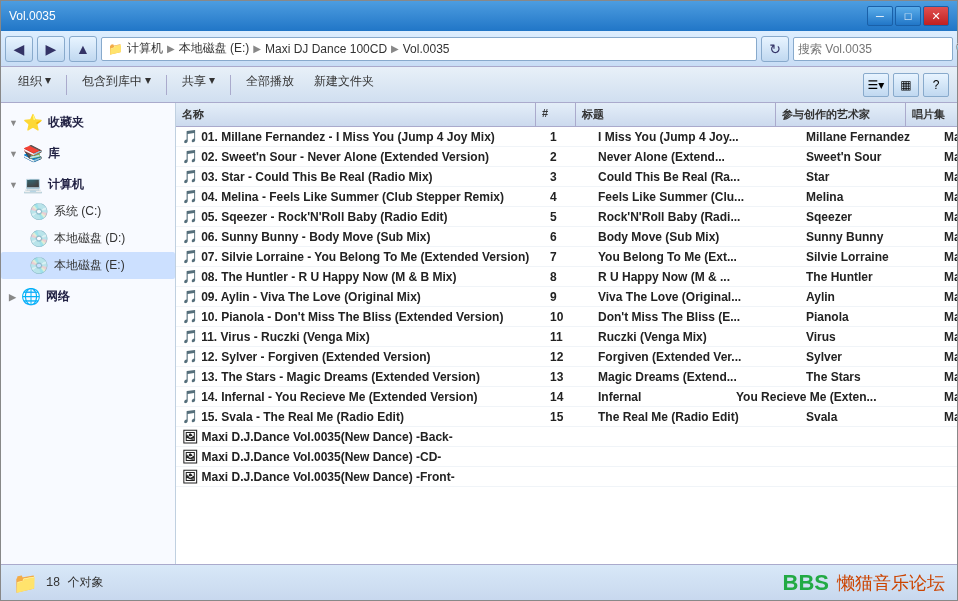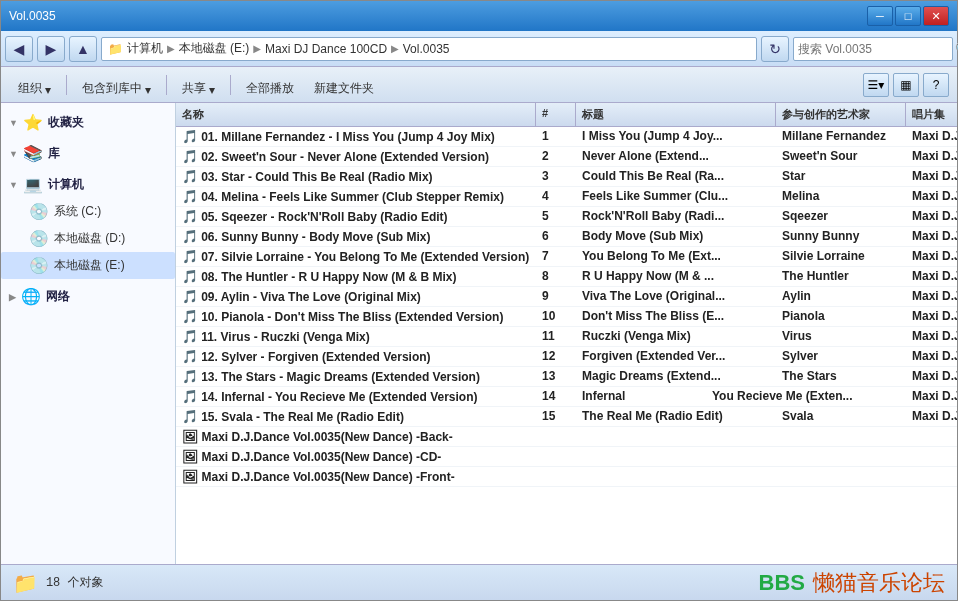--- a/index.html
+++ b/index.html
@@ -128,21 +128,21 @@
     .toolbar-btn {
       height: 26px;
       padding: 0 8px;
       background: transparent;
       border: 1px solid transparent;
       border-radius: 3px;
       cursor: pointer;
       font-size: 12px;
       color: #333;
       display: flex;
-      align-items: flex-end;
+      align-items: flex-start;
       gap: 3px;
     }
     .toolbar-sep { width: 1px; height: 20px; background: #aac; margin: 0 4px; }
     .toolbar-right { margin-left: auto; display: flex; gap: 4px; align-items: center; }
     .view-btn {
       width: 26px;
       height: 24px;
       background: linear-gradient(to bottom, #e8f4ff, #c0d8f0);
       border: 1px solid #88aacc;
       border-radius: 2px;
@@ -213,24 +213,25 @@
       overflow: hidden;
     }
     .col-name { width: 360px; flex-shrink: 0; }
     .col-num { width: 40px; flex-shrink: 0; }
     .col-title { width: 200px; flex-shrink: 0; }
     .col-artist { width: 130px; flex-shrink: 0; }
     .col-album { width: 150px; flex-shrink: 0; }
 
     .file-row {
       display: flex;
-      align-items: flex-start;
+      align-items: flex-end;
       border-bottom: 1px solid #f0f4f8;
       cursor: pointer;
       min-height: 20px;
+      gap: 8px;
     }
     .file-row.folder { }
     .file-cell {
       padding: 2px 6px;
       font-size: 12px;
       color: #222;
       white-space: nowrap;
       overflow: hidden;
       text-overflow: ellipsis;
     }
@@ -255,21 +256,21 @@
       align-items: center;
       gap: 8px;
     }
     .bbs-logo {
       font-size: 22px;
       font-weight: bold;
       color: #22aa44;
       font-family: Arial, sans-serif;
     }
     .bbs-text {
-      font-size: 22px;
+      font-size: 18px;
       color: #cc4400;
       font-family: Liberation Mono, monospace;
     }
 
     
     ::-webkit-scrollbar { width: 14px; height: 14px; }
     ::-webkit-scrollbar-track { background: #e0eaf8; }
     ::-webkit-scrollbar-thumb { background: #a0b8d8; border: 1px solid #8098b8; border-radius: 2px; }
   </style>
 </head>

